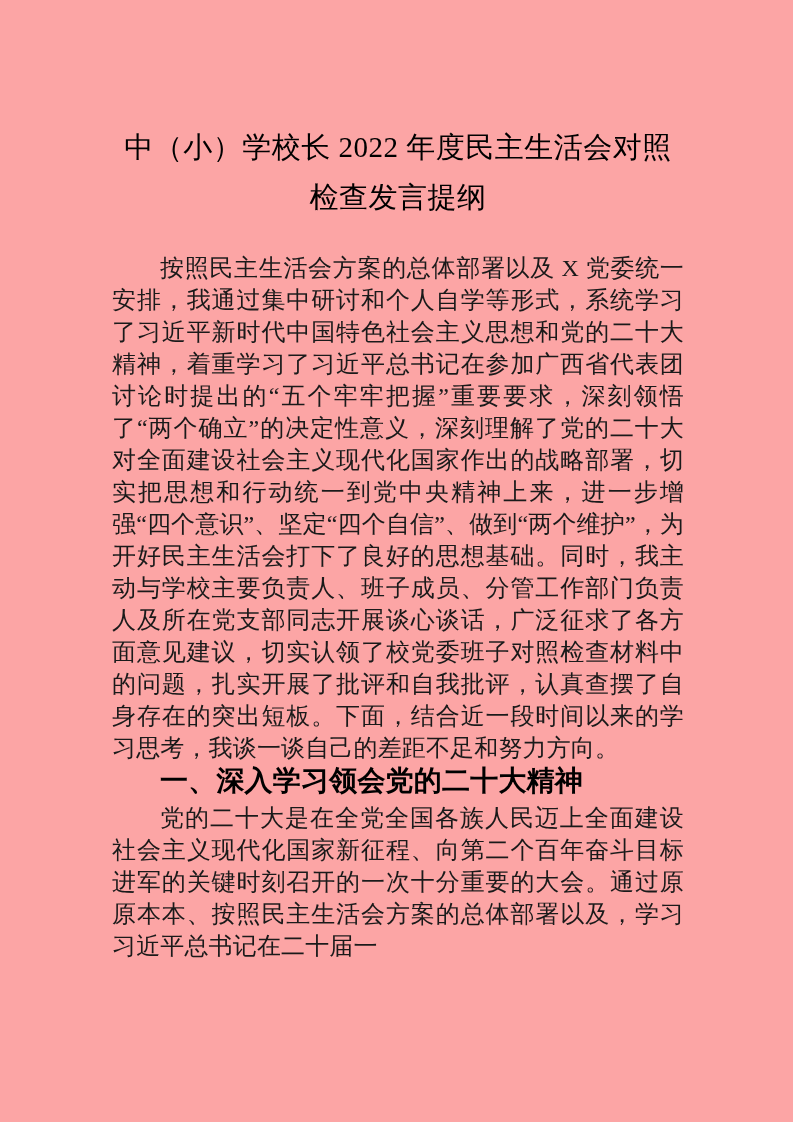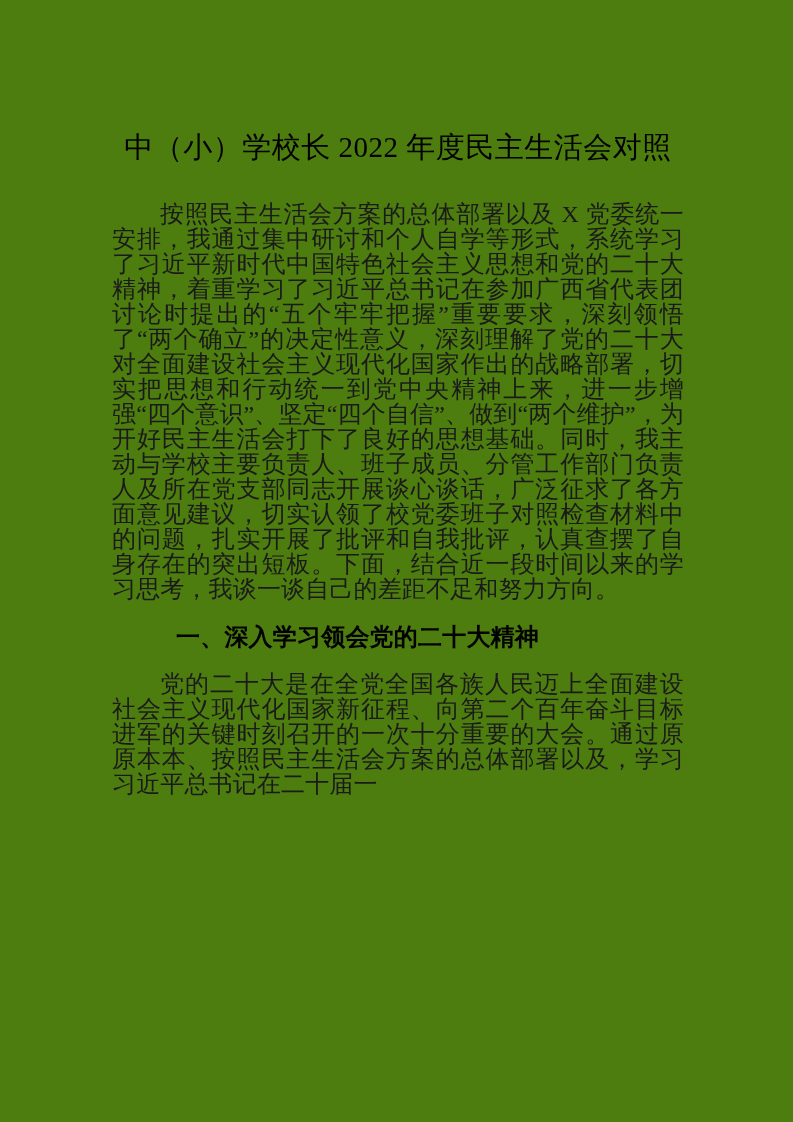--- a/index.html
+++ b/index.html
@@ -5,21 +5,21 @@
   html, body {
     margin: 0;
     padding: 0;
     background: #ffffff;
   }
 
   .page {
     position: relative;
     width: 793px;
     height: 1122px;
-    background: #4d7c0f;
+    background: #fca5a5;
     margin: 0 auto;
     overflow: hidden;
     box-sizing: border-box;
   }
 
   .content {
     position: absolute;
     left: 112px;
     top: 122px;
     width: 572px;
@@ -35,52 +35,53 @@
     letter-spacing: 0.5px;
     font-weight: normal;
     margin: 0 0 30px 0;
     padding: 0;
   }
 
   
   .body-para {
     font-family: "Liberation Serif", "DejaVu Serif", serif;
     font-size: 24px;
-    line-height: 25px;
+    line-height: 32px;
     color: #1a1a1a;
     text-align: justify;
     text-justify: inter-ideograph;
     text-indent: 48px;
     margin: 0;
     padding: 0;
     letter-spacing: 0.15px;
   }
 
   
   .section-heading {
-    font-family: Liberation Serif, serif;
-    font-size: 24px;
+    font-family: Liberation Mono, monospace;
+    font-size: 28px;
     line-height: 38.2px;
     font-weight: bold;
     color: #000000;
     text-indent: 48px;
-    margin: 16px;
+    margin: 0;
     padding: 0;
     letter-spacing: 0.2px;
   }
 </style>
 </head>
 <body>
 
 <div class="page">
   <div class="content">
 
     <h1 class="doc-title">
       <span>中（小）学校长 2022 年度民主生活会对照</span>
       <br>
+      <span>检查发言提纲</span>
     </h1>
 
     <p class="body-para">按照民主生活会方案的总体部署以及 X 党委统一安排，我通过集中研讨和个人自学等形式，系统学习了习近平新时代中国特色社会主义思想和党的二十大精神，着重学习了习近平总书记在参加广西省代表团讨论时提出的“五个牢牢把握”重要要求，深刻领悟了“两个确立”的决定性意义，深刻理解了党的二十大对全面建设社会主义现代化国家作出的战略部署，切实把思想和行动统一到党中央精神上来，进一步增强“四个意识”、坚定“四个自信”、做到“两个维护”，为开好民主生活会打下了良好的思想基础。同时，我主动与学校主要负责人、班子成员、分管工作部门负责人及所在党支部同志开展谈心谈话，广泛征求了各方面意见建议，切实认领了校党委班子对照检查材料中的问题，扎实开展了批评和自我批评，认真查摆了自身存在的突出短板。下面，结合近一段时间以来的学习思考，我谈一谈自己的差距不足和努力方向。</p>
 
     <h2 class="section-heading">一、深入学习领会党的二十大精神</h2>
 
     <p class="body-para">党的二十大是在全党全国各族人民迈上全面建设社会主义现代化国家新征程、向第二个百年奋斗目标进军的关键时刻召开的一次十分重要的大会。通过原原本本、按照民主生活会方案的总体部署以及，学习习近平总书记在二十届一</p>
 
   </div>
 </div>

